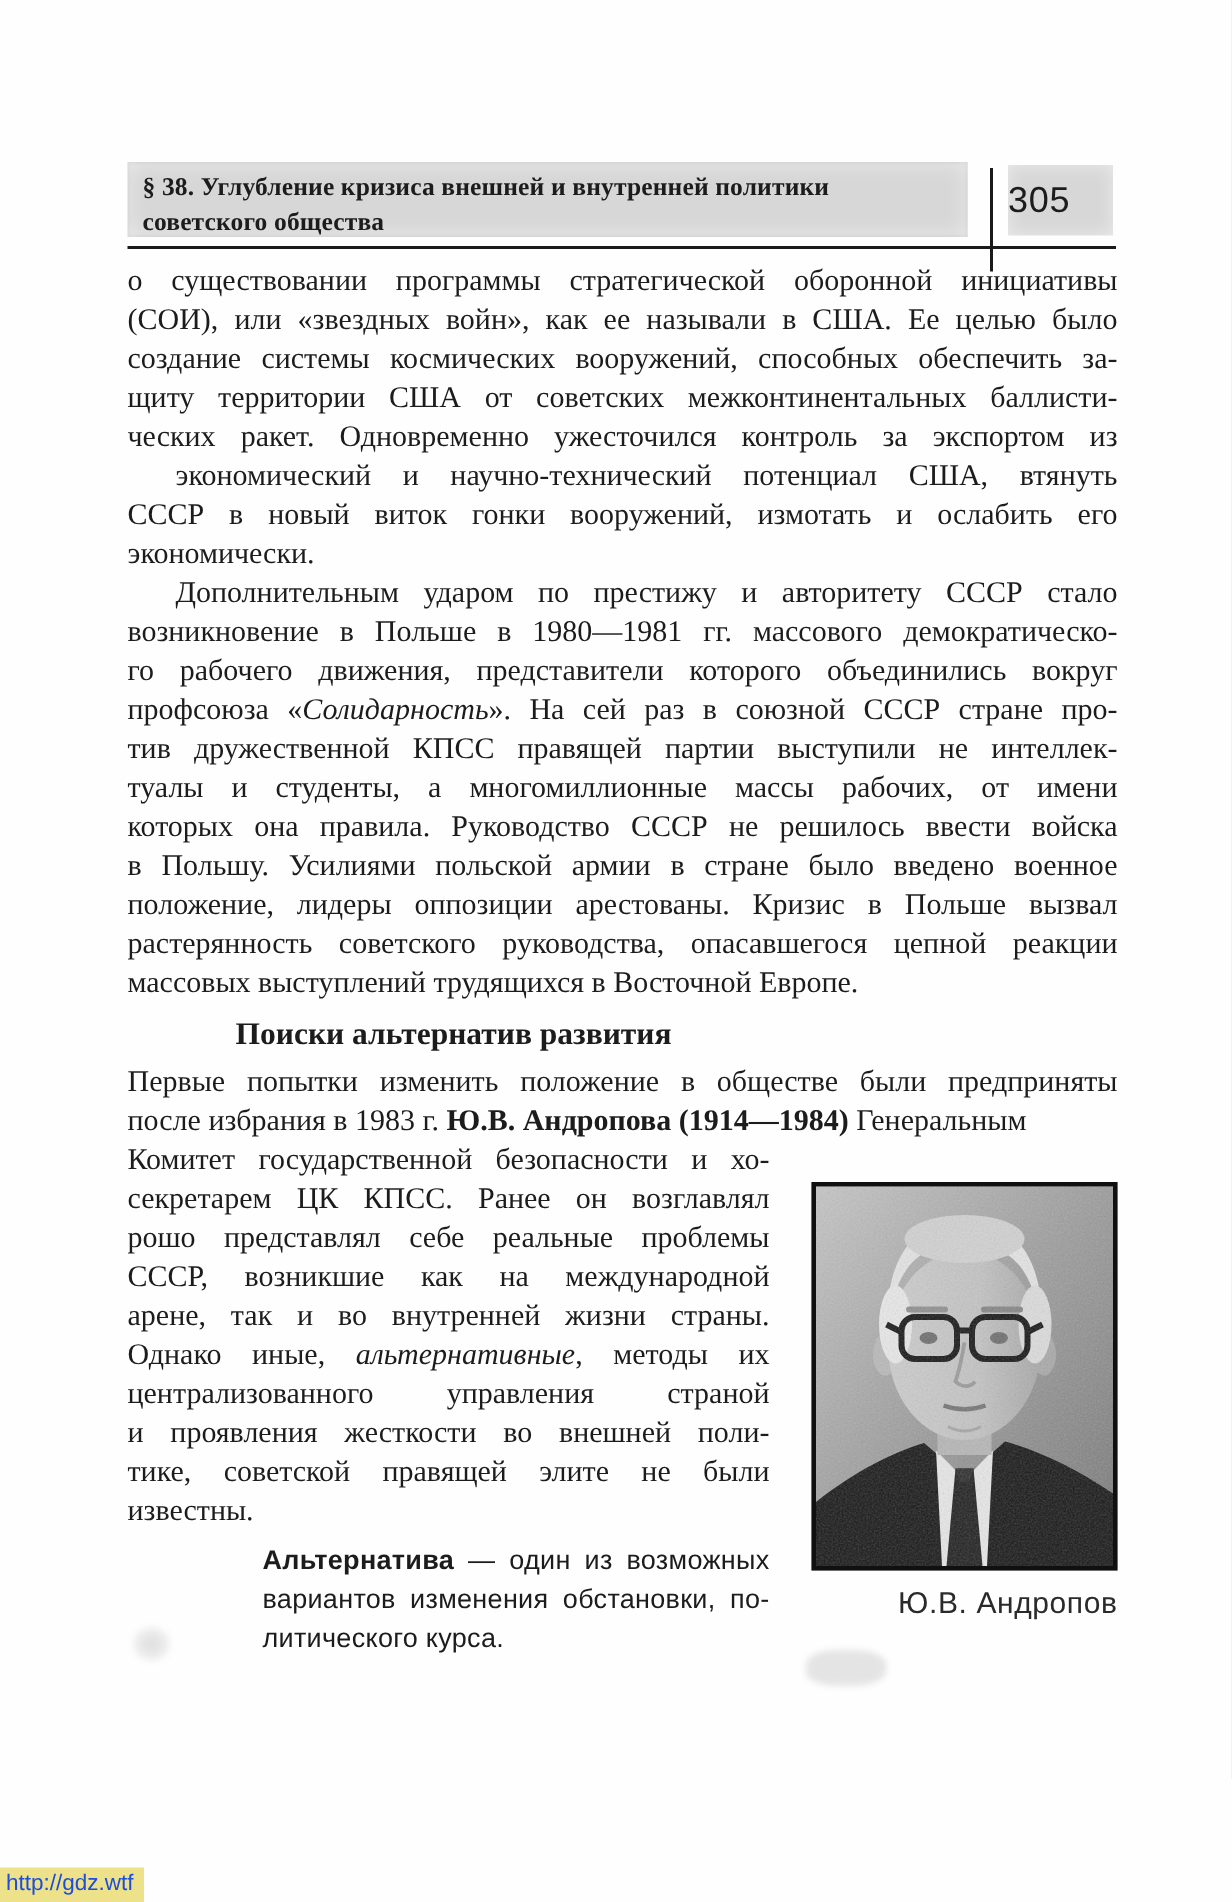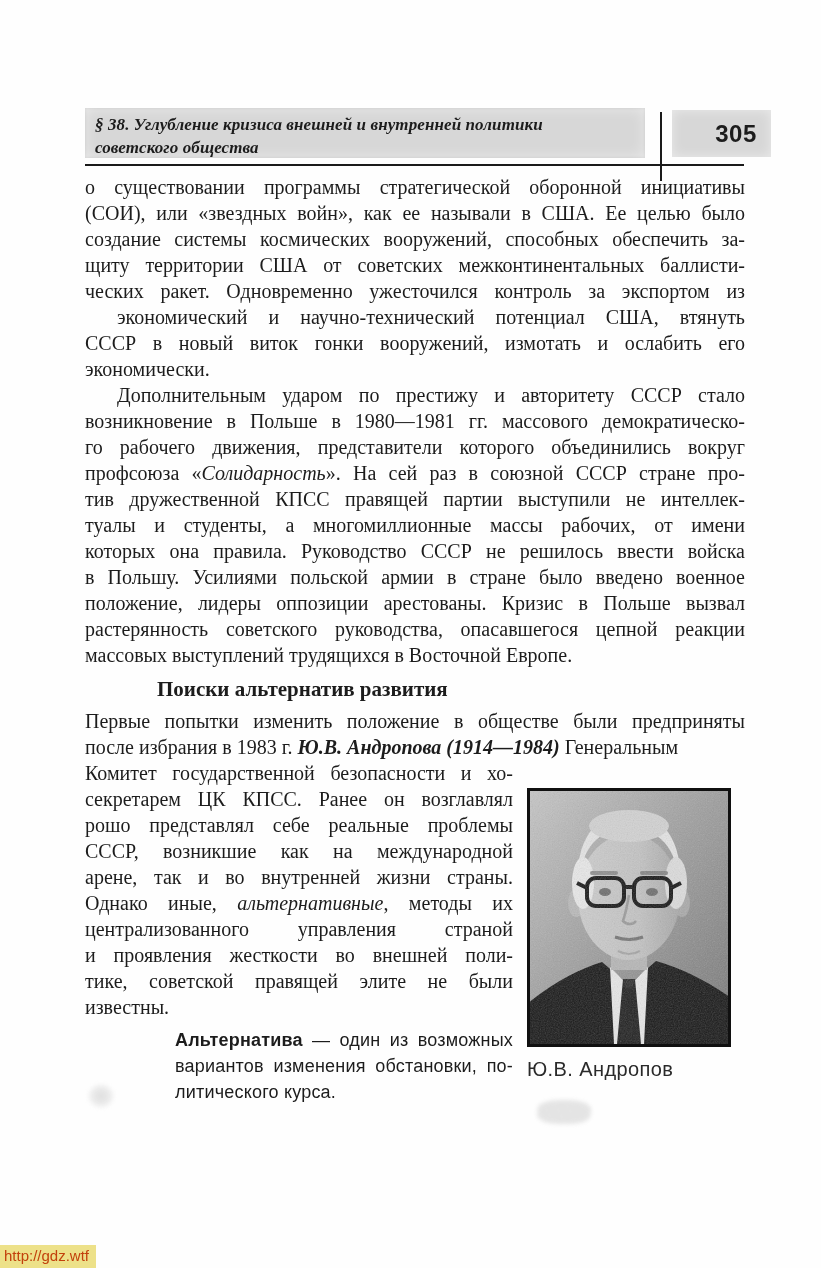--- a/index.html
+++ b/index.html
@@ -10,79 +10,79 @@
     position:relative; width:821px; height:1268px; margin:0 auto;
     background:#fefefe; overflow:hidden;
     color:var(--text);
     font-family:"Liberation Serif", serif;
   }
   
   .hdr-title-box{
     position:absolute; left:85px; top:108px; width:560px; height:50px;
     background:var(--header_bg);
     box-shadow:inset 0 0 14px rgba(255,255,255,.55), inset 0 0 3px rgba(120,120,120,.35);
-    padding:5px 10px 0 10px; box-sizing:border-box;font-style:italic;
+    padding:5px 10px 0 10px; box-sizing:border-box;
   }
   .hdr-line{font-weight:bold; font-size:17px; line-height:23px; letter-spacing:.1px;}
   .hdr-vrule{position:absolute; left:660px; top:112px; width:2px; height:69px; background:var(--rule);}
   .hdr-num-box{
     position:absolute; left:672px; top:110px; width:70px; height:47px;
     background:var(--header_bg);
     box-shadow:inset 0 0 12px rgba(255,255,255,.5);
-    display:flex; align-items:center; justify-content:center;
-    font-family:"Liberation Sans", sans-serif; font-size:24px; font-weight:bold; letter-spacing:.5px;padding-left:29px;
+    display:flex; align-items:center; 
+    font-family:"Liberation Sans", sans-serif; font-size:24px; font-weight:normal; letter-spacing:.5px;
   }
   .hdr-hrule{position:absolute; left:85px; top:164px; width:659px; height:2px; background:var(--rule);}
   
   .bodytext{
     position:absolute; left:85px; top:174px; width:660px;
     font-size:20px; line-height:26px;
   }
   .para{margin:0;}
   .ln{text-align:justify; text-align-last:justify; min-height:26px;}
   .ln.last{text-align-last:left;}
   .indent-first .ln:first-child{text-indent:32px;}
   .sg-i{font-style:italic;}
   .sg-b{font-weight:bold;}
-  .sg-bi{font-weight:bold; font-style:italic;}
+  .sg-bi{font-weight:bold; }
   .subheading{
     margin:8px 0 6px 72px; font-size:21px; font-weight:bold; line-height:26px;
   }
   .p4{margin-top:2px;}
   
   .photo-row{display:flex; align-items:flex-start;}
   .narrow-col{width:428px;}
   .defbox{
     margin:8px 0 0 90px; width:338px;
     font-family:"Liberation Sans", sans-serif; font-size:18px; line-height:25px;
     letter-spacing:.2px;
   }
   .photo-fig{
-    margin:28px 0 0 14px; width:218px; display:flex; flex-direction:column; align-items:flex-start;
+    margin:28px 0 0 14px; width:218px; display:flex; flex-direction:column; align-items:flex-end;
   }
   .photo-frame{
     width:198px; height:253px; background:#9a9a9a; border:3px solid #101010; box-sizing:content-box;
   }
   .photo-caption{
     margin-top:9px; font-family:"Liberation Sans", sans-serif; font-size:20px; color:#2a2a2a;
     letter-spacing:.4px;
   }
   
   .smudge{position:absolute; border-radius:50%; filter:blur(2px); opacity:.45; pointer-events:none;}
   .smudge-1{
     left:88px; top:1084px; width:26px; height:24px;
     background:radial-gradient(ellipse at center, #b9b9b9 0%, #d9d9d9 55%, transparent 75%);
   }
   .smudge-2{
     left:537px; top:1100px; width:54px; height:24px; border-radius:40%;
     background:repeating-linear-gradient(100deg,#c2c2c2 0 2px,#e6e6e6 2px 4px); opacity:.6;
   }
   .watermark{
     position:absolute; left:0; top:1245px;
-    background:var(--watermark_bg); color:#c2410c;
+    background:var(--watermark_bg); color:#1d4ed8;
     font-family:"Liberation Sans", sans-serif; font-size:15px;
     padding:2px 7px 4px 4px; line-height:17px;
   }
 </style>
 </head>
 <body>
 
 <div class="page">
 
   <div class="hdr-title-box">

